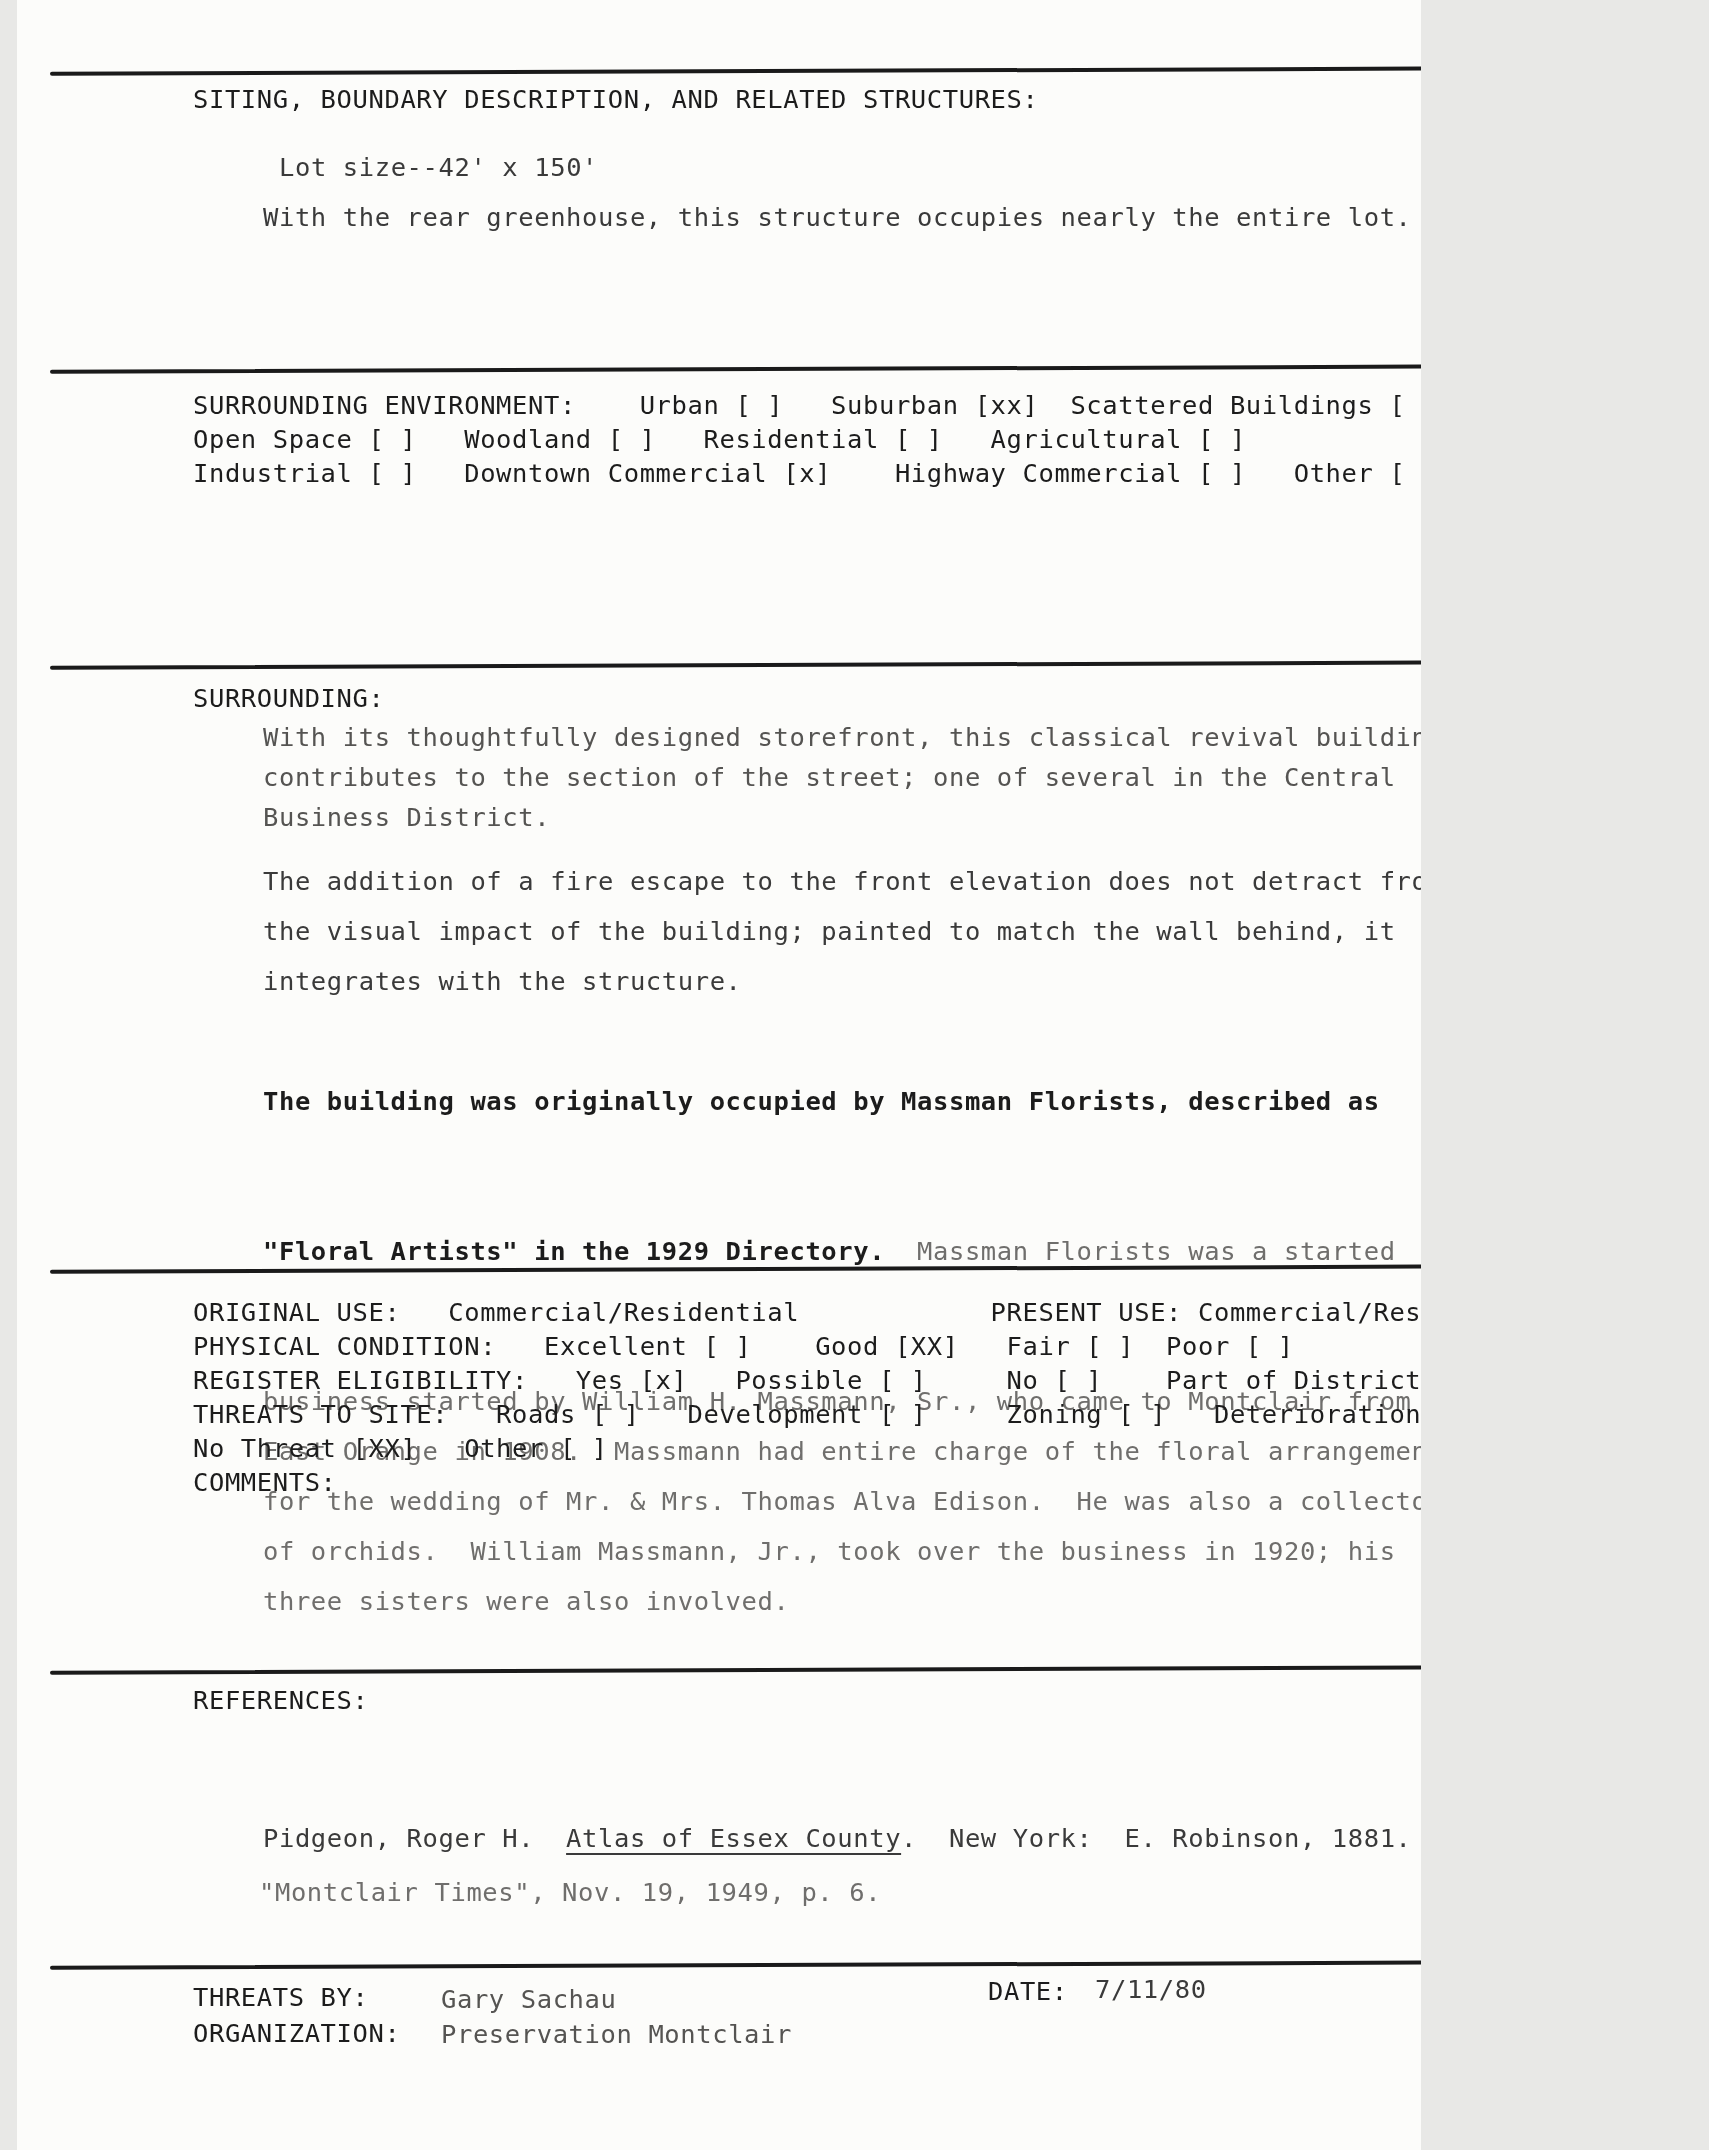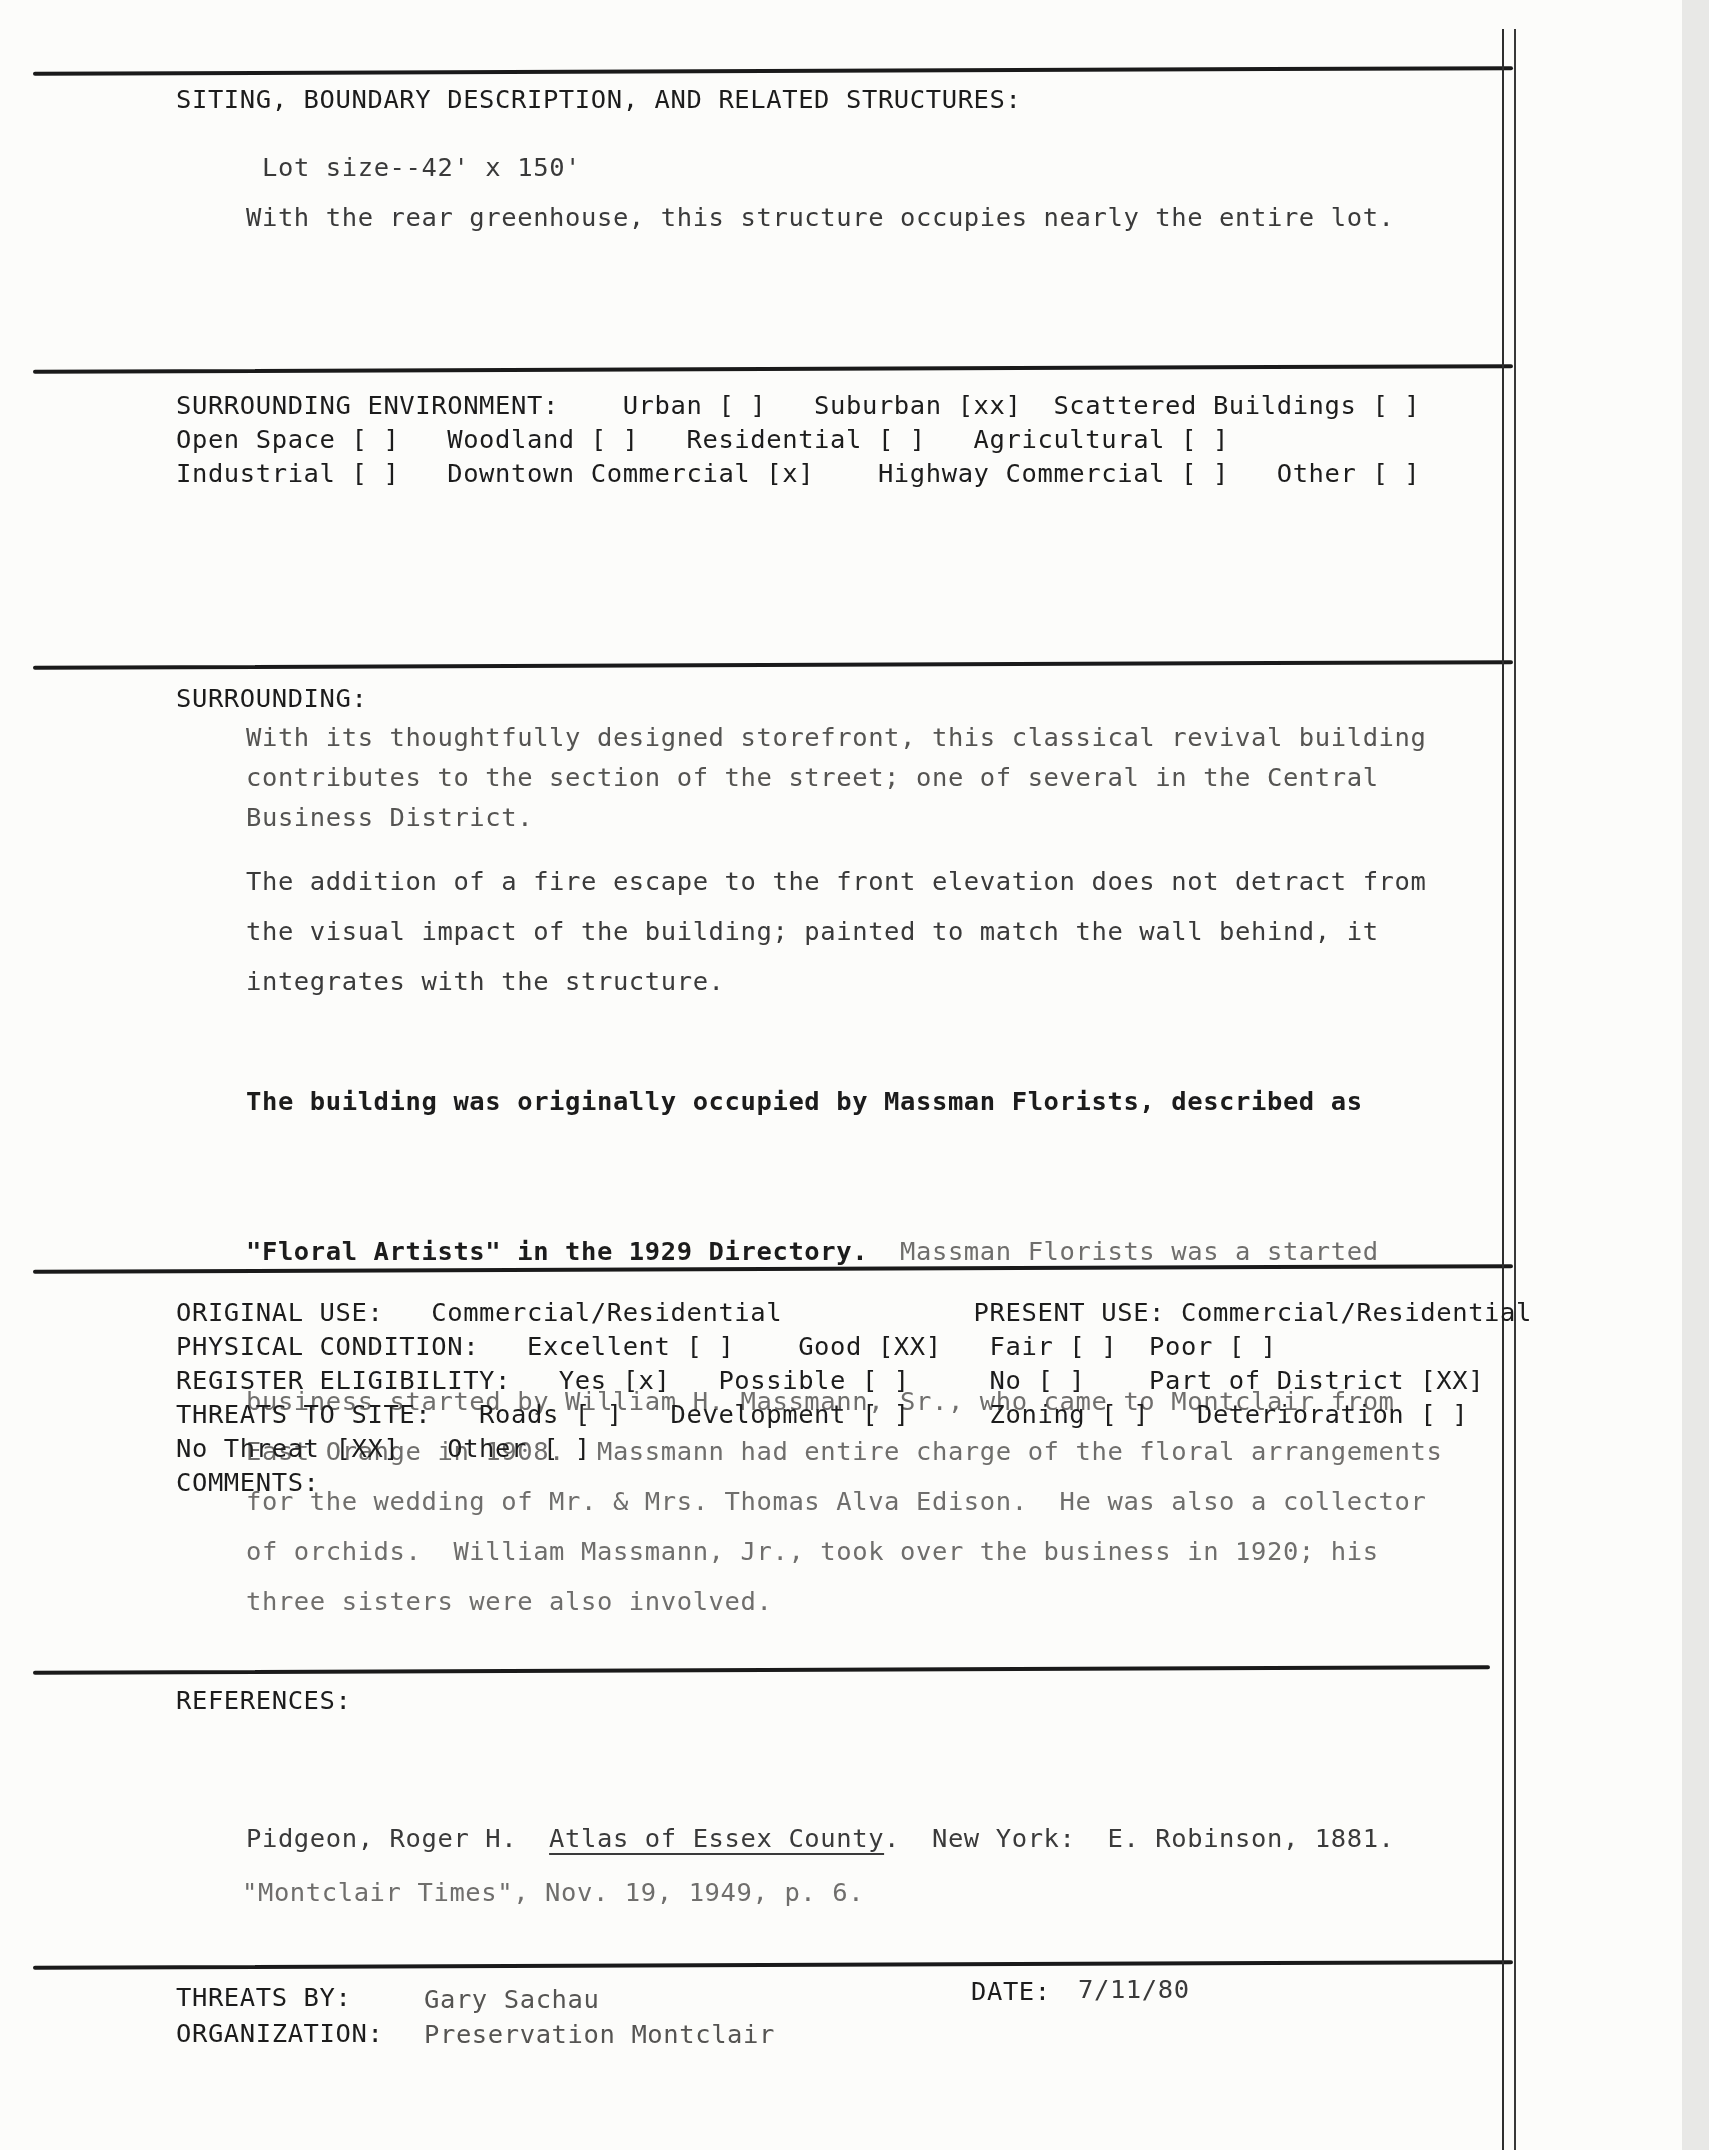--- a/index.html
+++ b/index.html
@@ -1,25 +1,26 @@
 <!DOCTYPE html>
 <html style="font-size:7.6px"><head>
 <meta charset="utf-8">
 <style>
   html, body { margin: 0; padding: 0; background: #e8e8e6; }
   #page {
     position: relative;
-    width: 1682px;
+    width: 1404px;
     height: 2151px;
     background: #fcfcfa;
     overflow: hidden;
     font-family: "DejaVu Sans Mono", "Liberation Mono", monospace;
     font-size: 25.5px;
     letter-spacing: 0.6px;
     color: #2b2b2b;
+    margin-left: 17px;
   }
   .txt { position: absolute; white-space: pre; }
   .lh73 { line-height: 34px; }
   .lh74 { line-height: 50px; }
   .lh85 { line-height: 40px; }
   .ink-dark  { color: #1c1c1c; }
   .ink-med   { color: #3a3a3a; }
   .ink-soft  { color: #555452; }
   .ink-faint { color: #6f6e6c; }
   .bold { font-weight: bold; }

